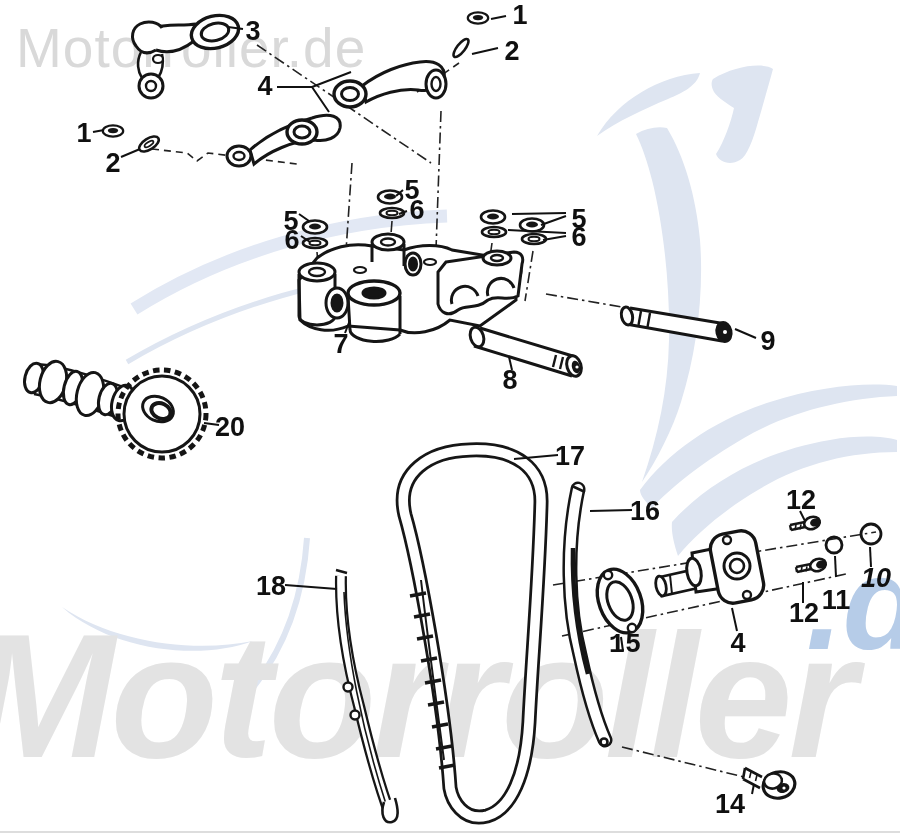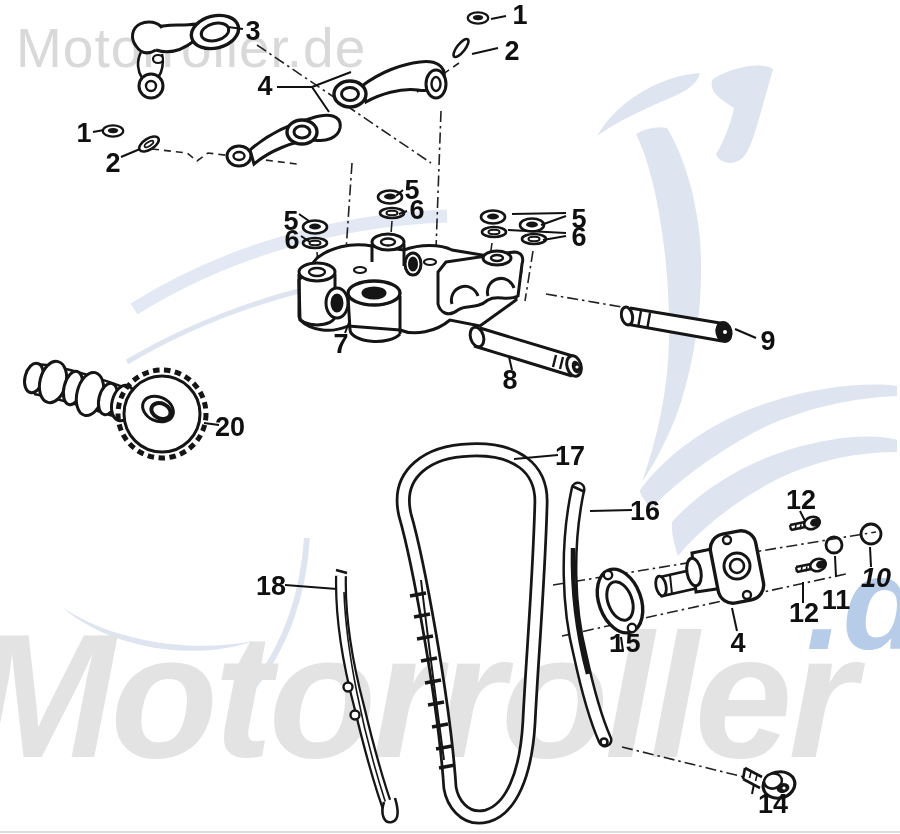--- a/index.html
+++ b/index.html
@@ -320,17 +320,17 @@
       <div class="callout" style="left: 230px; top: 427px;">20</div>
       <div class="callout" style="left: 570px; top: 456px;">17</div>
       <div class="callout" style="left: 645px; top: 511px;">16</div>
       <div class="callout" style="left: 271px; top: 586px;">18</div>
       <div class="callout" style="left: 625px; top: 645px; font-family: Liberation Mono, monospace;">15</div>
       <div class="callout" style="left: 738px; top: 643px;">4</div>
       <div class="callout" style="left: 801px; top: 500px;">12</div>
       <div class="callout" style="left: 804px; top: 613px;">12</div>
       <div class="callout" style="left: 836px; top: 600px;">11</div>
       <div class="callout" style="left: 876px; top: 578px; font-style: italic;">10</div>
-      <div class="callout" style="left: 773px; top: 804px;">14</div>
+      <div class="callout" style="left: 730px; top: 804px;">14</div>
     </div>
 
   <div class="bottom-rule"></div>
 </div>
 
 </body></html>

